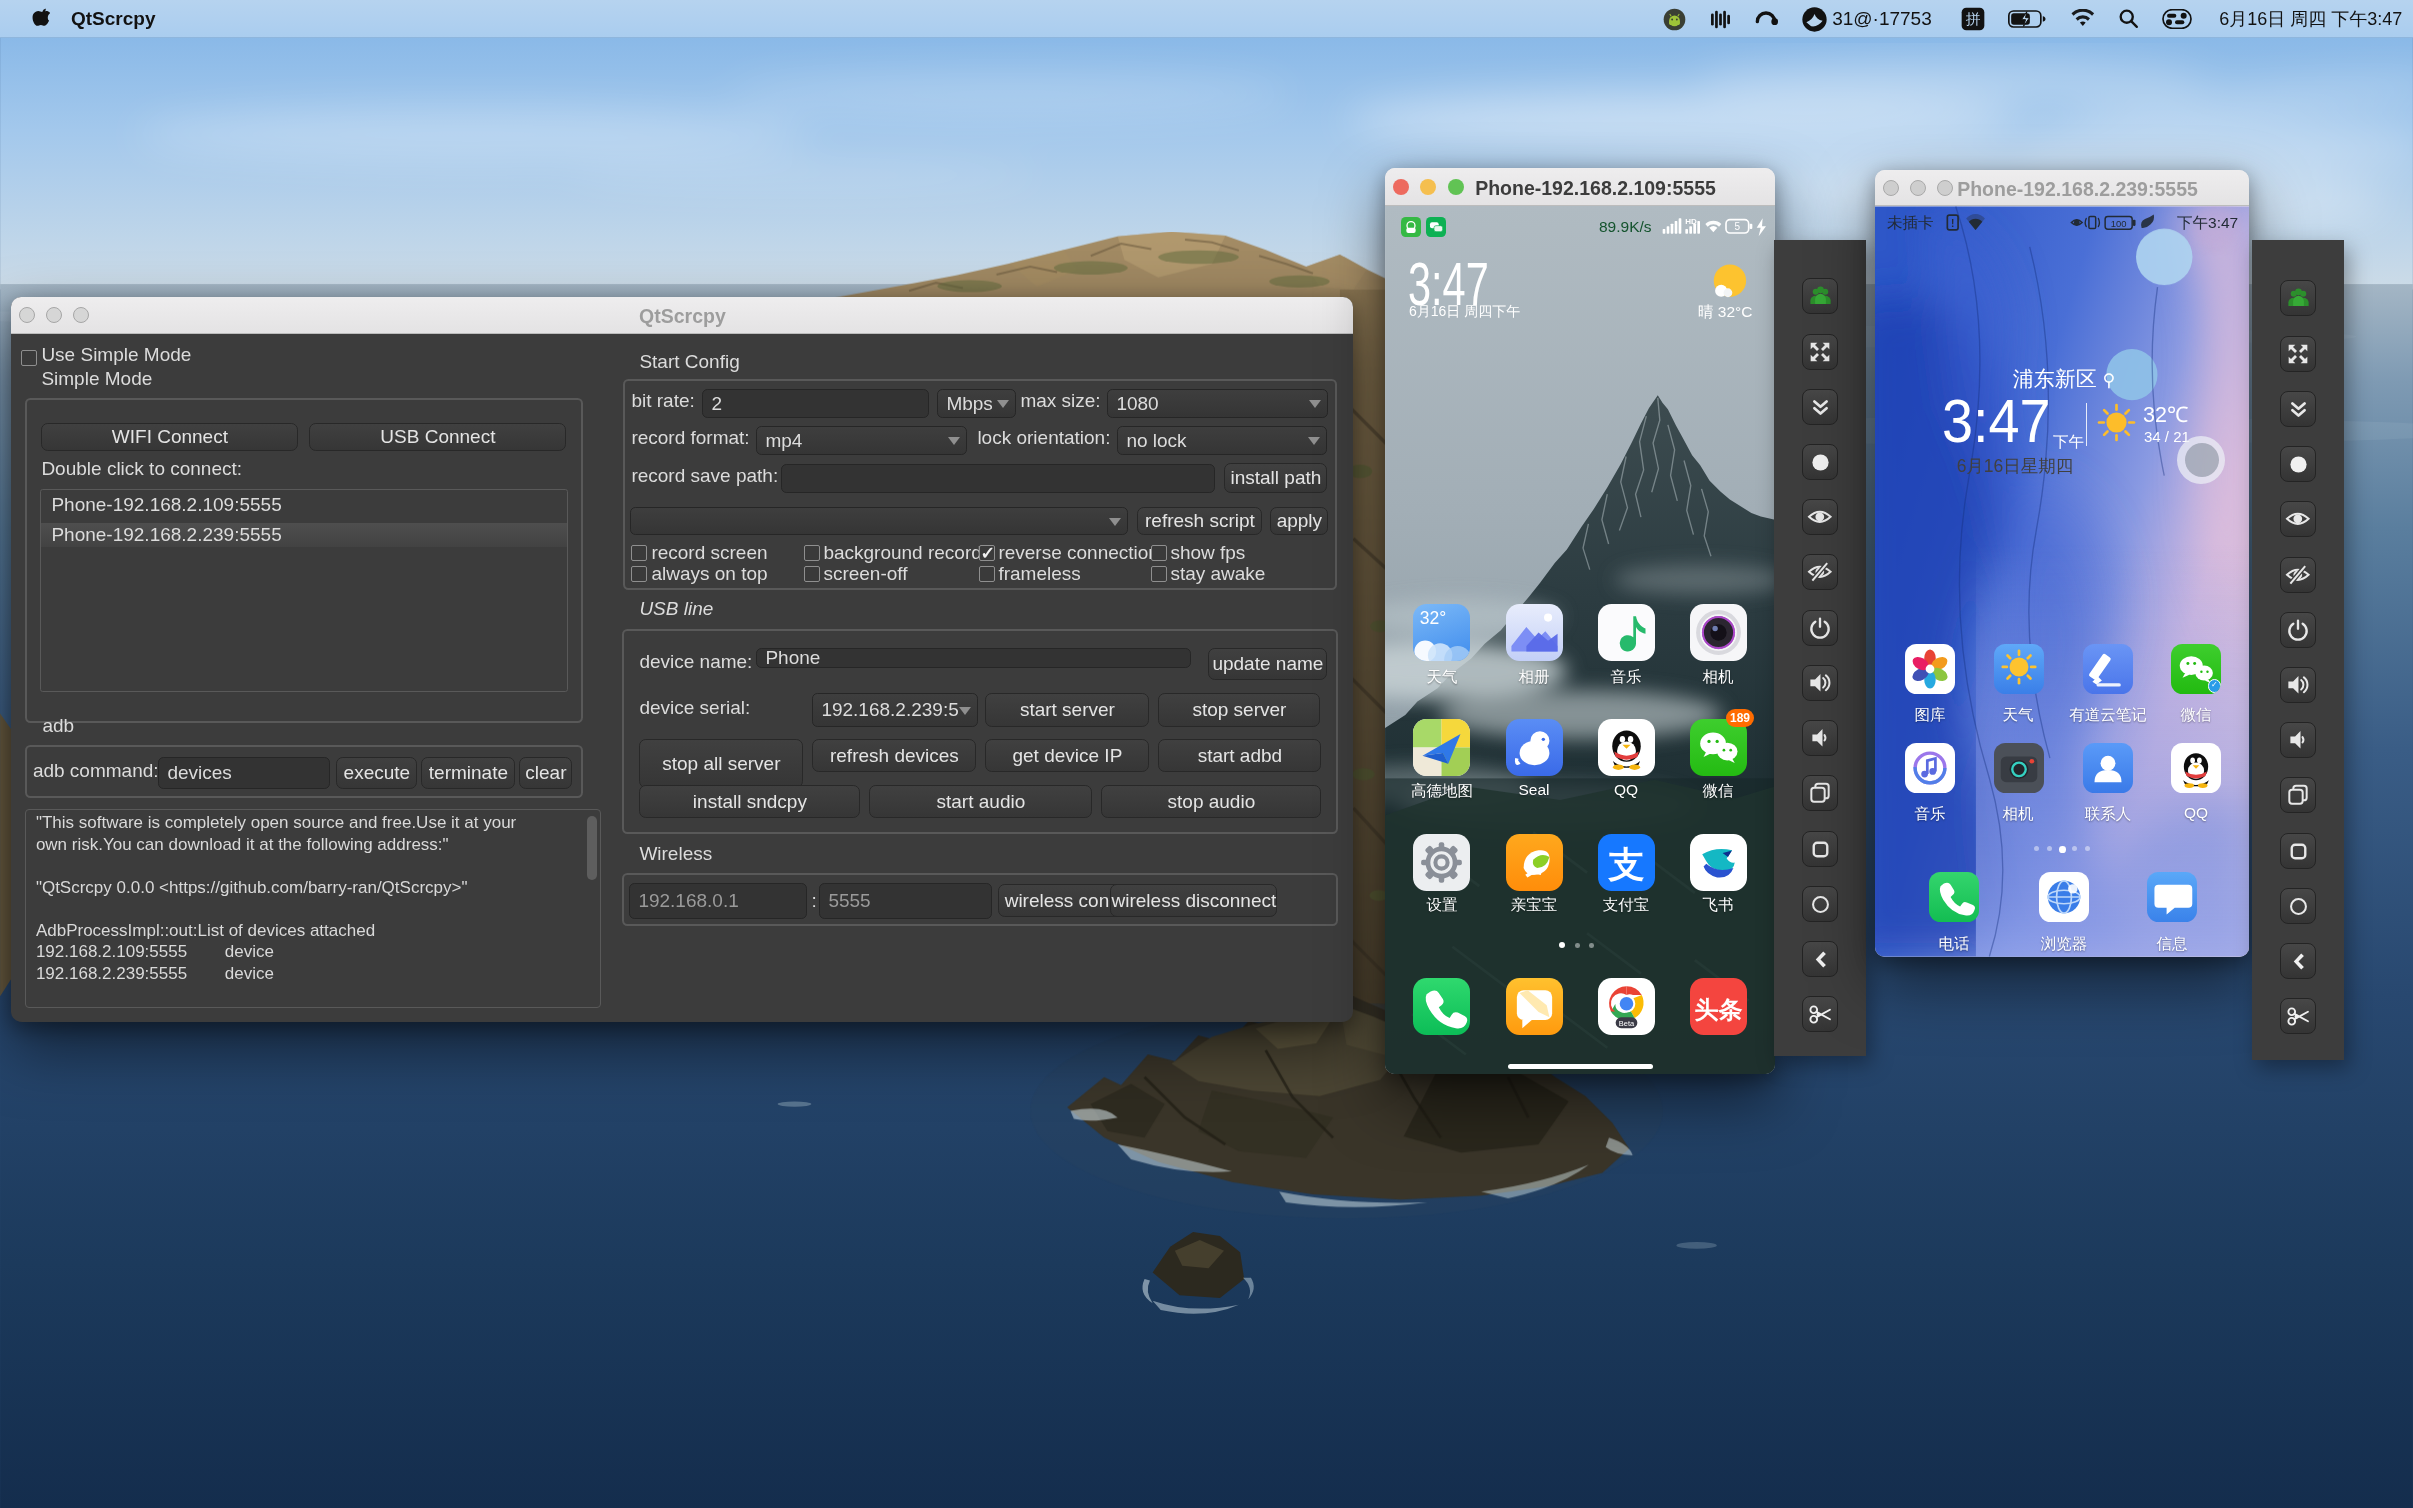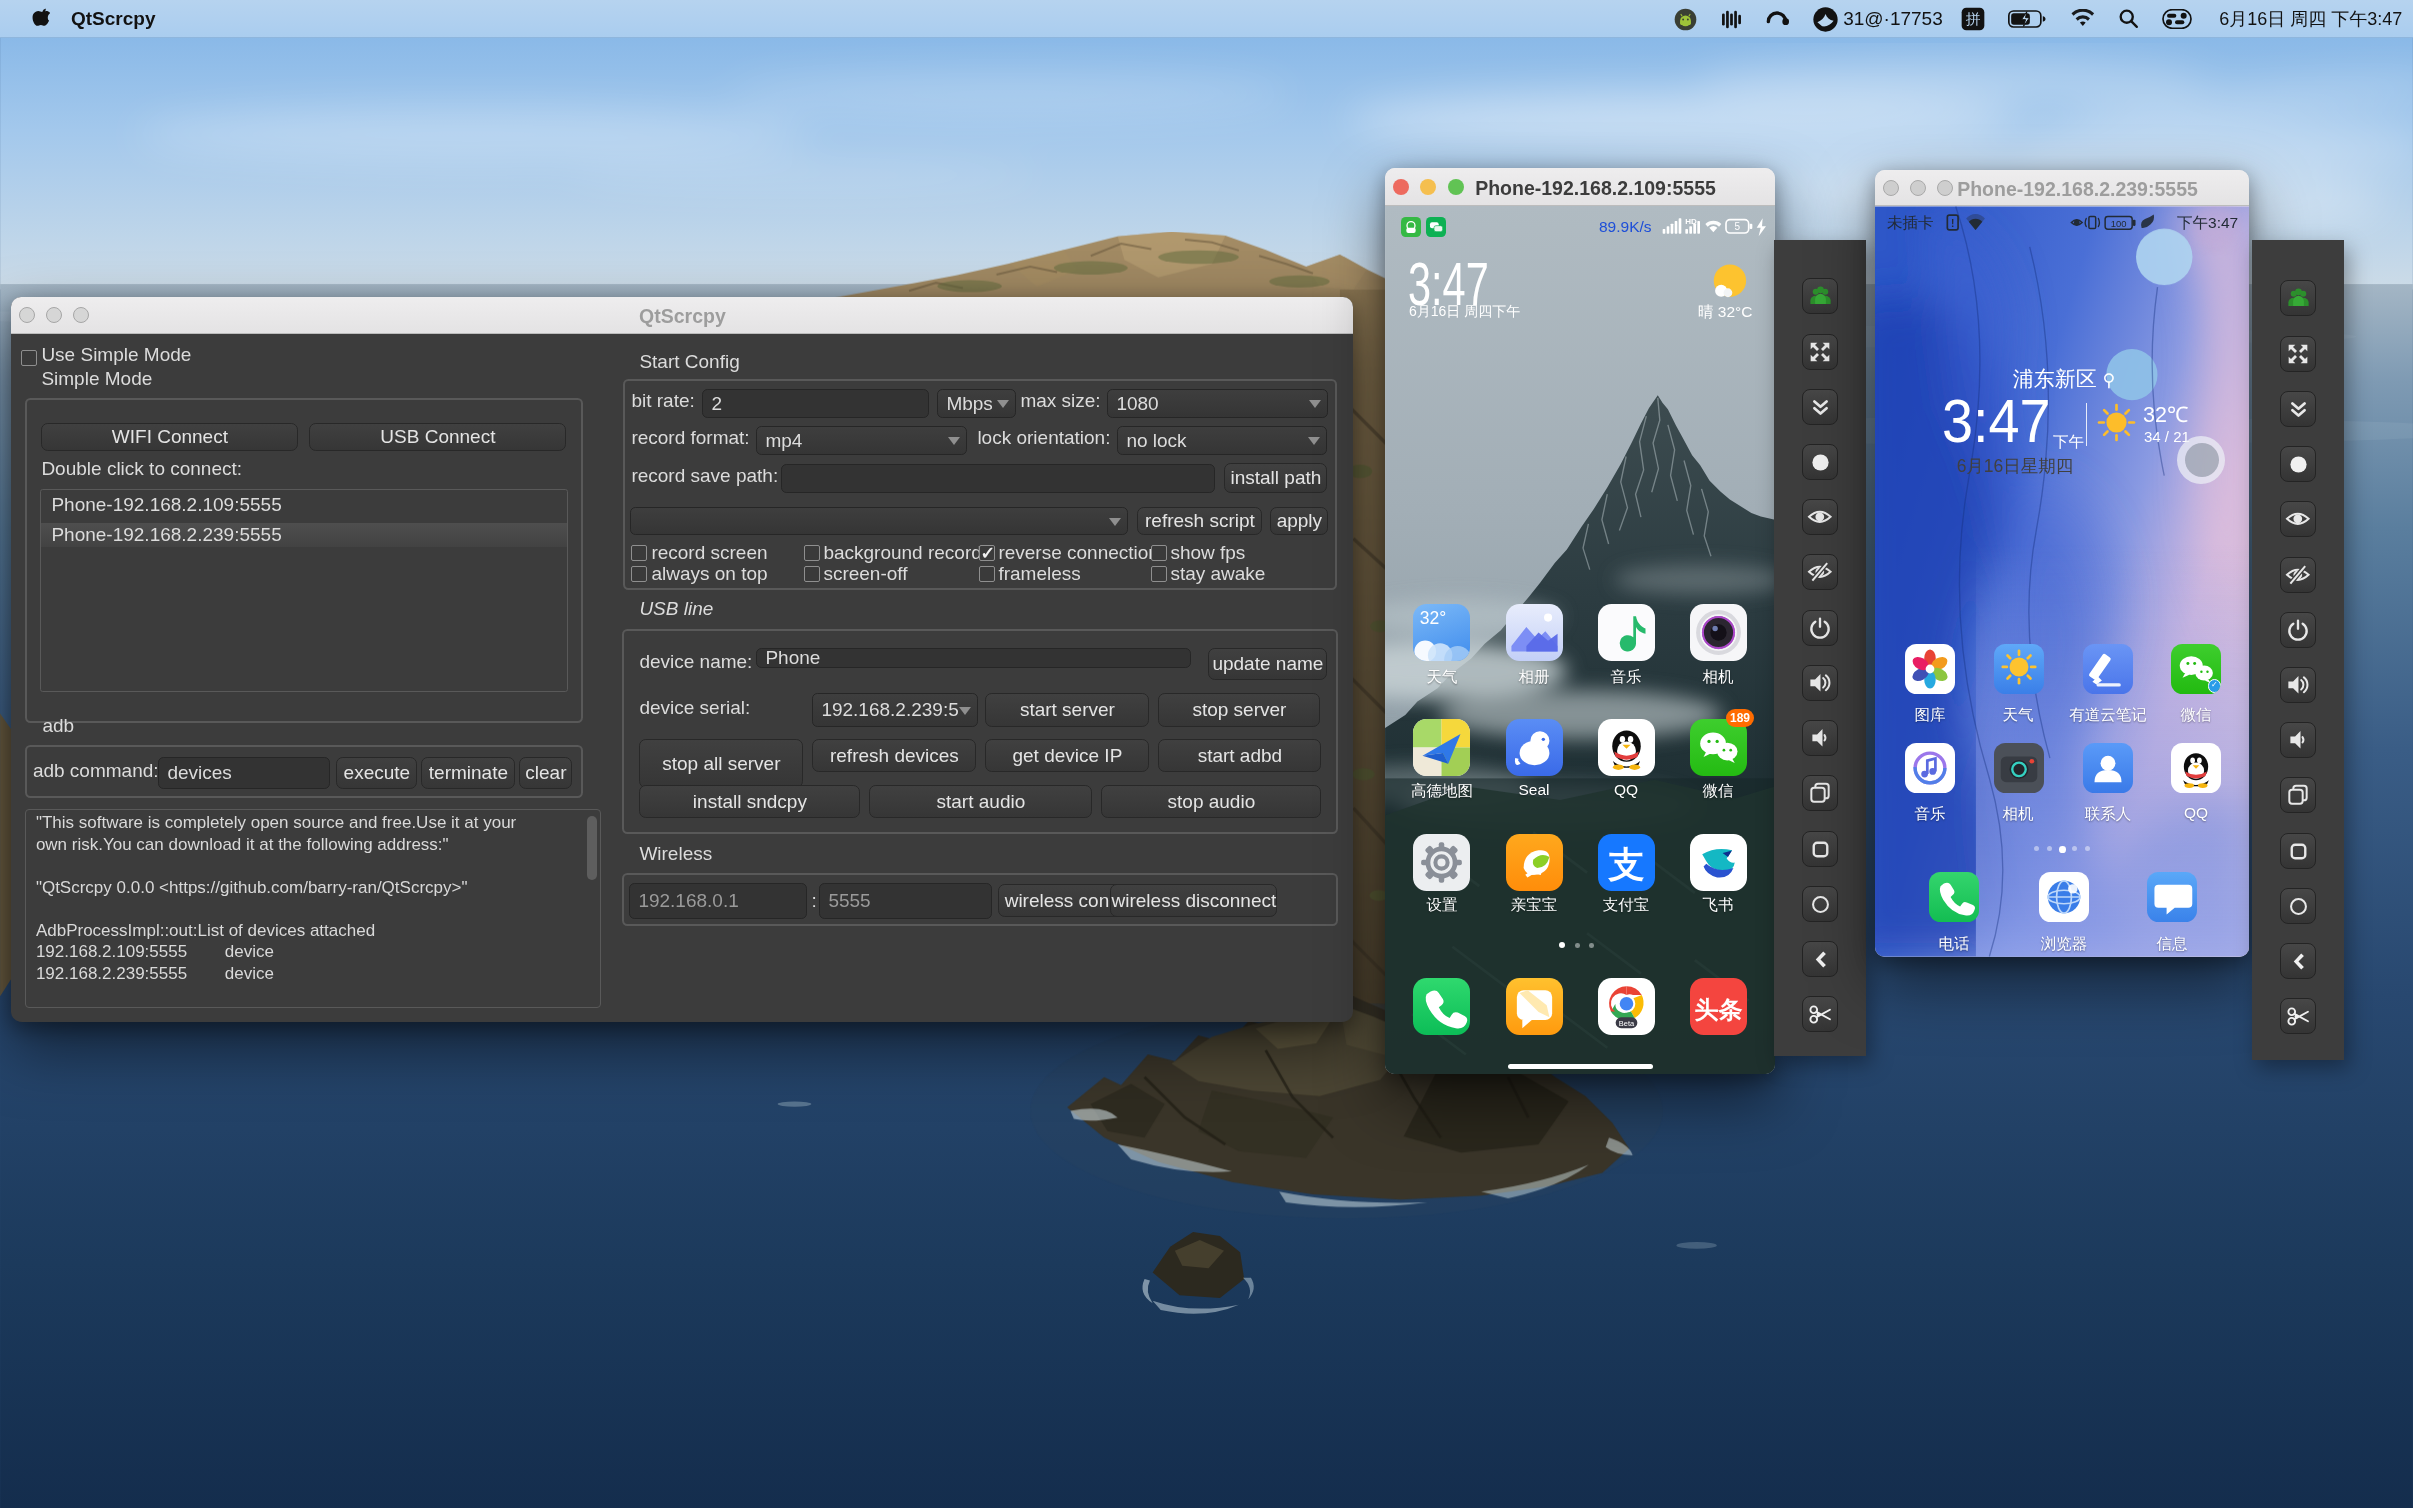--- a/index.html
+++ b/index.html
@@ -189,21 +189,21 @@
           <rect x="21" y="4" width="4" height="26" rx="2"></rect>
           <rect x="27" y="10" width="4" height="14" rx="2"></rect>
         </svg>
       </span>
     <span class="mi">
         <svg width="24" height="24" viewBox="0 0 36 36">
           <path d="M5 22a13 13 0 1 1 26 0" fill="none" stroke="#121212" stroke-width="5" stroke-linecap="round"></path>
           <circle cx="31" cy="22" r="5" fill="#121212"></circle>
         </svg>
       </span>
-    <span class="mi" style="margin-right:7px;">
+    <span class="mi" style="margin-right:18px;">
         <svg width="27" height="27" viewBox="0 0 40 40">
           <circle cx="20" cy="20" r="18" fill="#121212"></circle>
           <path d="M8 24c6-2 10-6 12-12 2 5 6 9 12 10-4 6-10 9-17 8z" fill="#b8d4ee"></path>
         </svg>
         <span style="font-size:19px;font-weight:500;margin-left:4px;">31@·17753</span>
       </span>
     <span class="mi">
         <svg width="24" height="24" viewBox="0 0 36 36">
           <rect x="1" y="1" width="34" height="34" rx="7" fill="#121212"></rect>
           <text x="18" y="26" font-size="22" fill="#b8d4ee" text-anchor="middle" font-family="Liberation Sans">拼</text>
@@ -414,21 +414,21 @@
     <svg class="abs" width="20" height="20" style="left:15.5px;top:11.4px;" viewBox="0 0 30 30">
         <rect width="30" height="30" rx="7" fill="#35b944"></rect>
         <circle cx="15" cy="13" r="6" fill="none" stroke="#fff" stroke-width="2"></circle>
         <rect x="8" y="16" width="14" height="8" rx="3" fill="#fff"></rect>
       </svg>
     <svg class="abs" width="20" height="20" style="left:41px;top:11.4px;" viewBox="0 0 30 30">
         <rect width="30" height="30" rx="7" fill="#0db153"></rect>
         <rect x="6" y="8" width="13" height="9" rx="3" fill="#fff"></rect>
         <rect x="12" y="13" width="13" height="9" rx="3" fill="#e8f8ee" stroke="#0db153" stroke-width="1"></rect>
       </svg>
-    <div class="abs" style="left:214px;top:12px;color:#1d4ed8;font-size:15.5px;">89.9K/s</div>
+    <div class="abs" style="left:214px;top:12px;color:#14532d;font-size:15.5px;">89.9K/s</div>
     <svg class="abs" width="108" height="20" style="left:277px;top:11.4px;" fill="#ffffff" viewBox="0 0 160 30">
       <g>
           <rect x="0" y="18" width="4" height="7" rx="1"></rect>
           <rect x="6" y="14" width="4" height="11" rx="1"></rect>
           <rect x="12" y="10" width="4" height="15" rx="1"></rect>
           <rect x="18" y="6" width="4" height="19" rx="1"></rect>
           <rect x="24" y="2" width="4" height="23" rx="1"></rect>
         </g>
       <text x="34" y="10" font-size="12" font-weight="bold">HD</text>
       <g transform="translate(34,0)">

